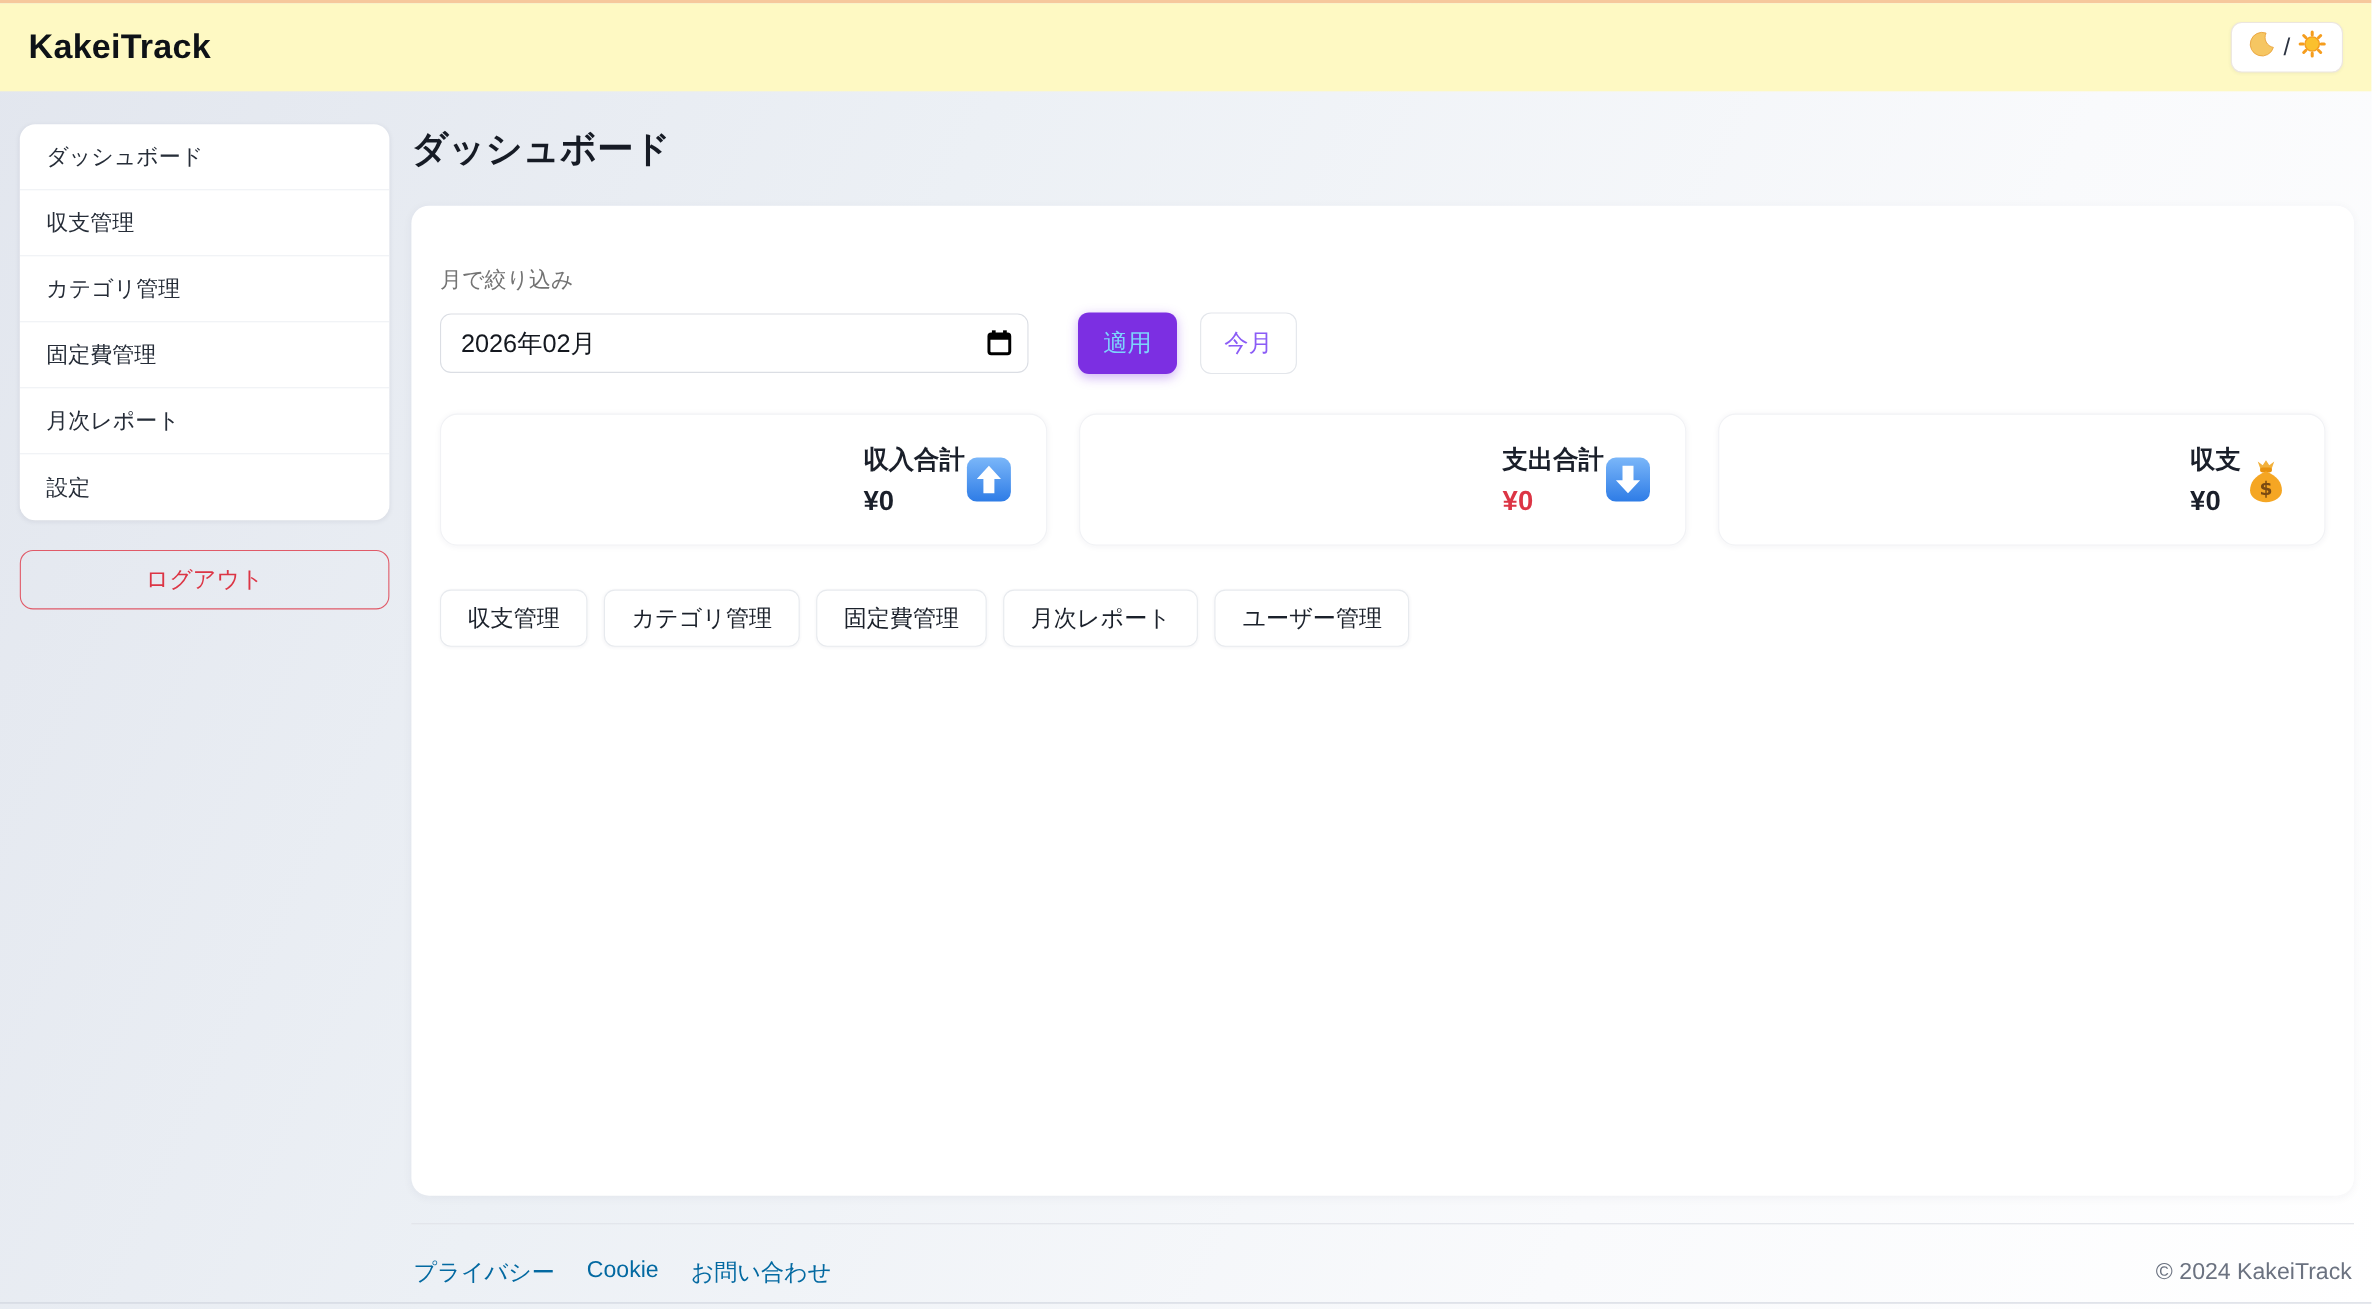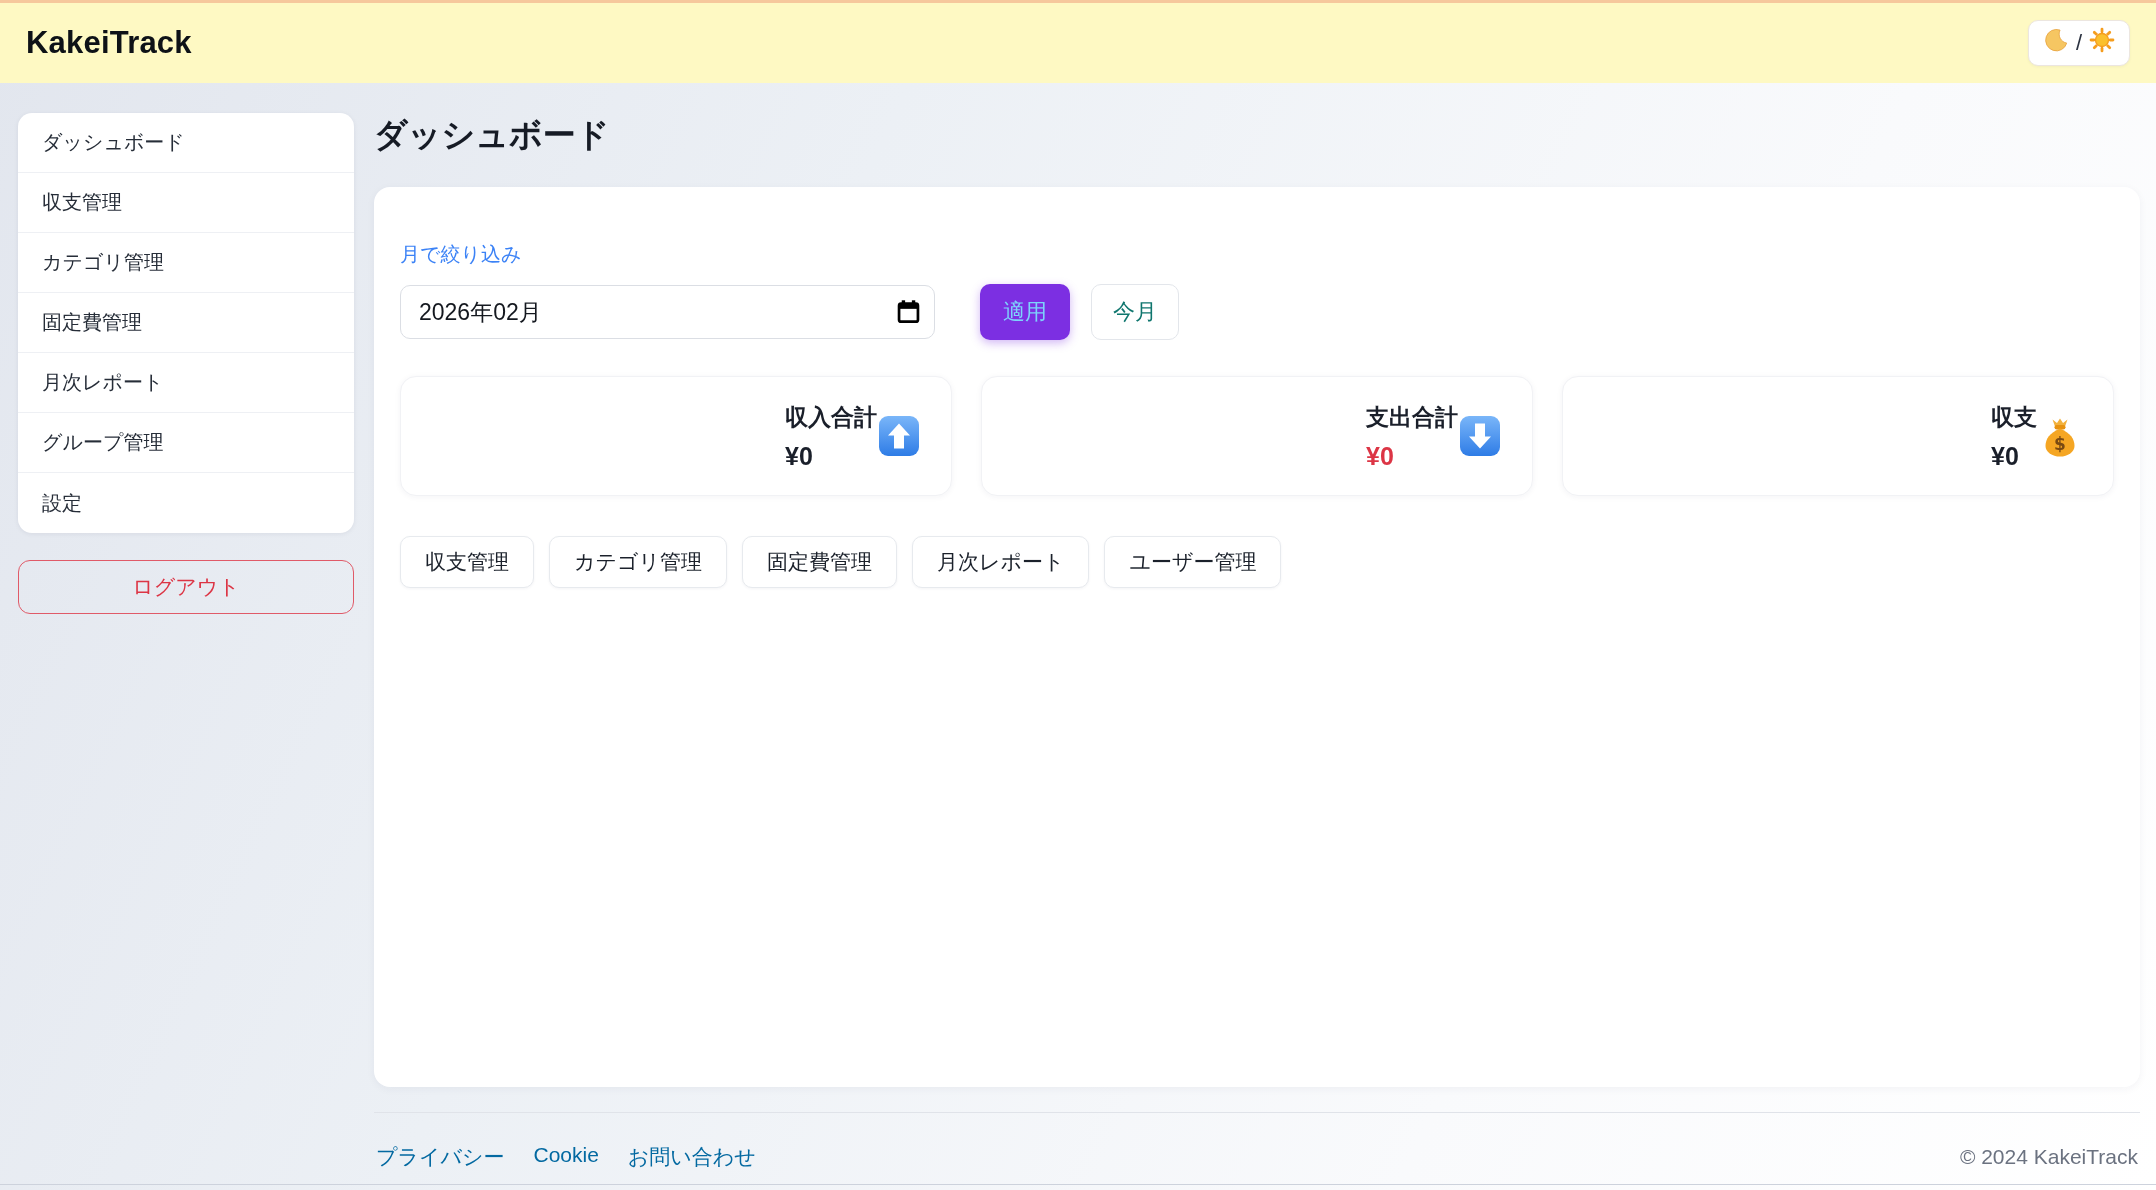--- a/index.html
+++ b/index.html
@@ -43,40 +43,40 @@
     font-family:inherit;
   }
   .main-col { flex:1; margin-left:20px; }
   .page-title { font-size:33px; font-weight:700; color:#161b25; margin:0 0 29px; }
   .dash-card {
     background:#fff; border-radius:16px; padding:28px 26px;
     box-shadow:0 2px 9px rgba(30,40,70,.05);
     min-height:900px;
   }
   .dash-title { font-size:29px; font-weight:700; color:#141924; }
-  .filter-label { margin-top:26px; font-size:20px; color:#3b82f6; }
+  .filter-label { margin-top:26px; font-size:20px; color:#737373; }
   .filter-row { margin-top:16px; display:flex; align-items:center; }
   .month-wrap { position:relative; width:535px; }
   .month-input {
     width:100%; height:54px; background:#fff;
     border:1px solid #dbdee4; border-radius:10px;
     font-size:23px; color:#14181f; padding:0 54px 0 18px;
     font-family:inherit;
   }
   .cal-icon { position:absolute; right:13px; top:50%; transform:translateY(-50%); line-height:0; }
   .btn-apply {
     margin-left:45px; height:56px; padding:0 23px;
     background:#7c2fe2; border:none; border-radius:10px;
     color:#7dd3fc; font-size:22px; cursor:pointer; font-family:inherit;
     box-shadow:0 3px 10px rgba(124,47,226,.35);
   }
   .btn-thismonth {
     margin-left:21px; height:56px; padding:0 21px;
     background:#fff; border:1px solid #e3e6eb; border-radius:10px;
-    color:#0f766e; font-size:22px; cursor:pointer; font-family:inherit;
+    color:#8b5cf6; font-size:22px; cursor:pointer; font-family:inherit;
   }
   .stats-row { display:flex; gap:29px; margin-top:36px; }
   .stat-card {
     flex:1; height:120px; background:#fff;
     border:1px solid #f1f2f5; border-radius:16px;
     box-shadow:0 1px 6px rgba(30,40,70,.05);
     display:flex; align-items:center; justify-content:flex-end;
     padding:0 30px 0 28px;
   }
   .stat-label { font-size:23px; font-weight:700; color:#1a1f2a; }
@@ -134,21 +134,20 @@
 
 <div class="layout">
 
   <aside>
     <nav class="nav-card">
       <div class="nav-item">ダッシュボード</div>
       <div class="nav-item">収支管理</div>
       <div class="nav-item">カテゴリ管理</div>
       <div class="nav-item">固定費管理</div>
       <div class="nav-item">月次レポート</div>
-      <div class="nav-item">グループ管理</div>
       <div class="nav-item">設定</div>
     </nav>
     <button class="logout-btn">ログアウト</button>
   </aside>
 
   <div class="main-col">
     <h1 class="page-title">ダッシュボード</h1>
 
     <section class="dash-card">
 

